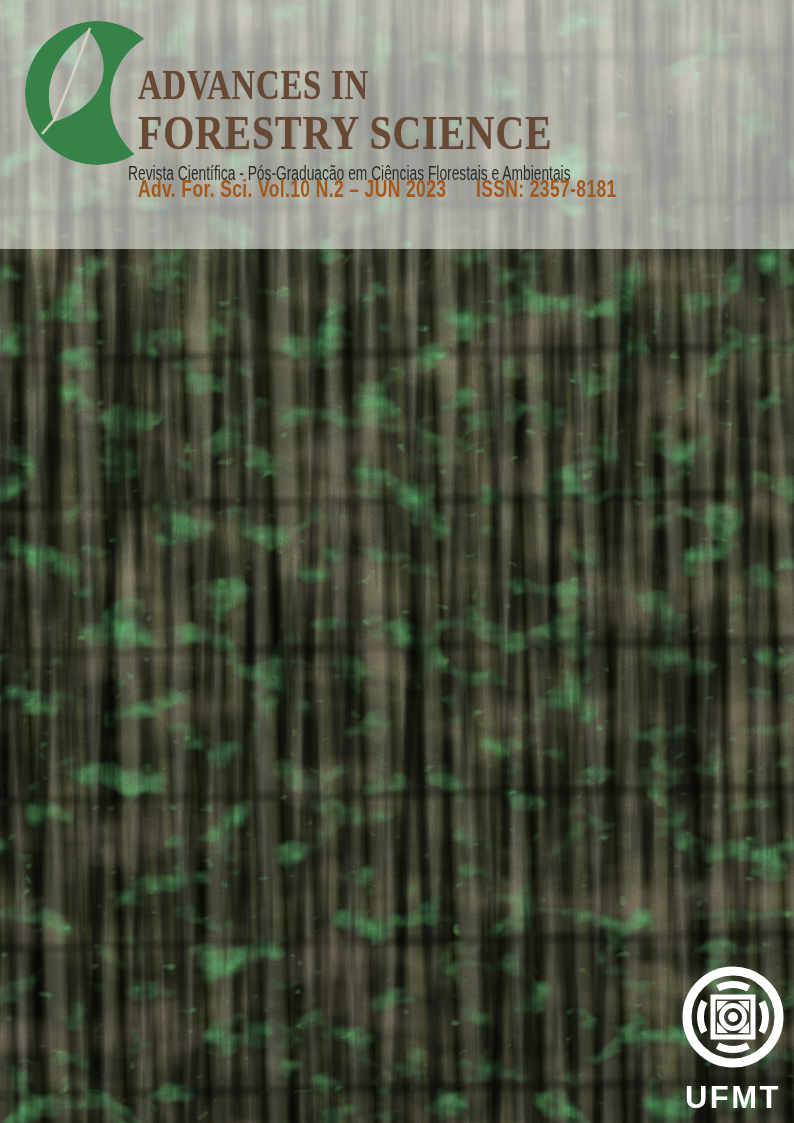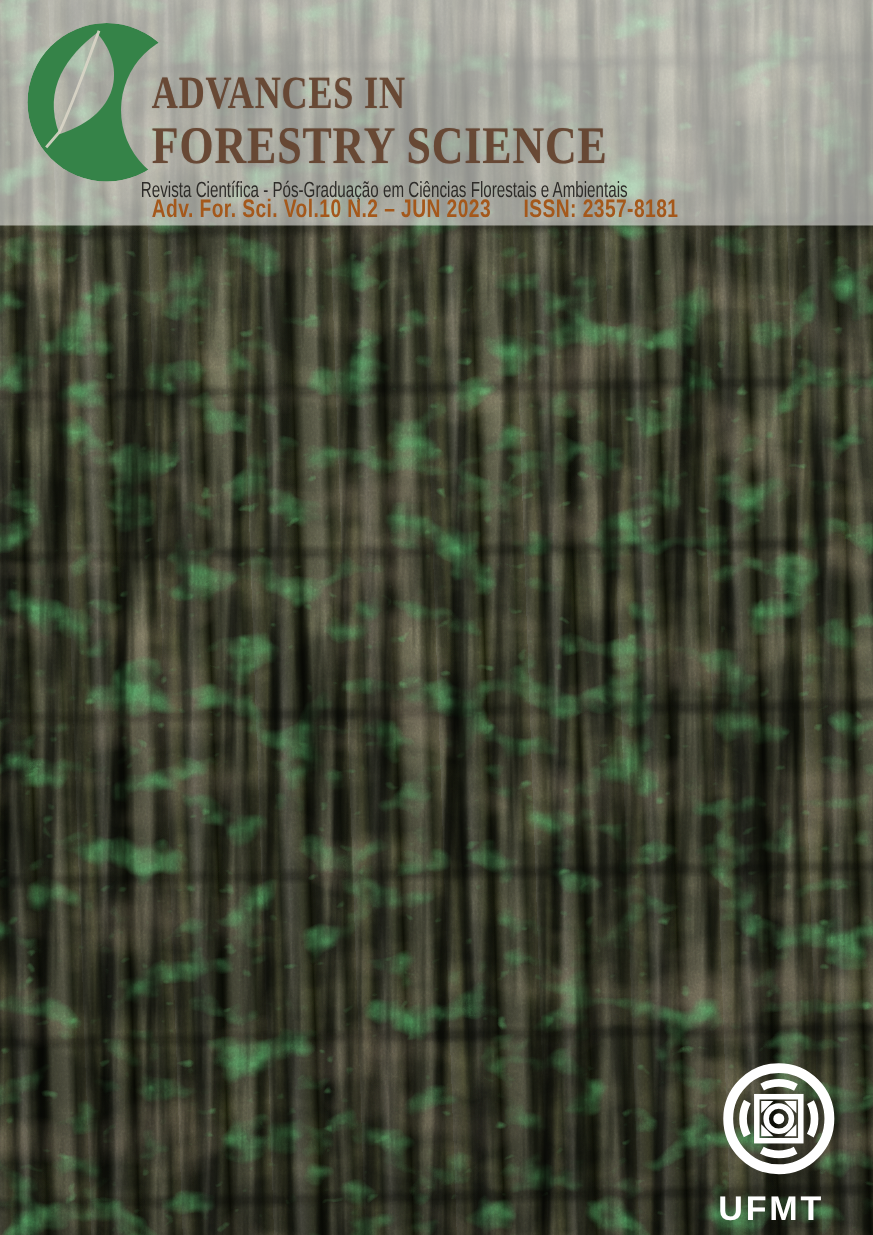--- a/index.html
+++ b/index.html
@@ -15,21 +15,21 @@
     background-image:
       linear-gradient(180deg, rgba(150,145,130,0.28) 0%, rgba(120,120,100,0.10) 14%, rgba(0,0,0,0.05) 40%, rgba(0,0,0,0.16) 75%, rgba(0,0,0,0.28) 100%),
       repeating-linear-gradient(92deg, rgba(0,0,0,0) 0px, rgba(0,0,0,0) 23px, rgba(6,8,3,0.62) 27px, rgba(6,8,3,0.62) 32px, rgba(0,0,0,0) 37px, rgba(0,0,0,0) 63px, rgba(10,12,6,0.55) 68px, rgba(10,12,6,0.55) 72px, rgba(0,0,0,0) 78px, rgba(0,0,0,0) 101px),
       repeating-linear-gradient(86deg, rgba(0,0,0,0) 0px, rgba(0,0,0,0) 40px, rgba(12,14,8,0.5) 45px, rgba(12,14,8,0.5) 50px, rgba(0,0,0,0) 56px, rgba(0,0,0,0) 131px),
       repeating-linear-gradient(179deg, rgba(0,0,0,0) 0px, rgba(0,0,0,0) 58px, rgba(0,0,0,0.30) 64px, rgba(0,0,0,0.30) 68px, rgba(0,0,0,0) 74px, rgba(0,0,0,0) 147px),
       repeating-linear-gradient(88deg, #525243 0px, #45462f 11px, #23261a 17px, #56564a 25px, #3b3e2b 37px, #101207 44px, #4b4c3b 53px, #5c5c4a 66px, #252819 74px, #474632 83px);
   }
   .bark svg{position:absolute;inset:0;width:100%;height:100%;}
   
   .masthead{
-    position:absolute;left:0;top:0;width:794px;height:205px;
+    position:absolute;left:0;top:0;width:794px;height:249px;
     background:rgba(253,253,251,0.55);
   }
   .leaf-logo{position:absolute;left:22px;top:16px;}
   .mast-text{position:absolute;left:138px;top:64px;}
   .title-line{
     display:block;font-family:"Liberation Serif",serif;font-weight:700;
     color:rgba(102,69,49,0.92);line-height:1.0;white-space:nowrap;
     transform-origin:0 50%;letter-spacing:1px;
     text-shadow:0 0 1px rgba(80,50,35,0.5);
   }
@@ -39,21 +39,21 @@
     margin:5px 0 0 -10px;font-size:20px;font-weight:400;color:#2e2c29;
     white-space:nowrap;transform:scaleX(0.69);transform-origin:0 50%;
   }
   .edition-line{
     position:absolute;left:138px;top:176px;white-space:nowrap;
     font-weight:700;font-size:23px;color:#a4581b;letter-spacing:0.5px;
     transform:scaleX(0.76);transform-origin:0 50%;
   }
   .edition-line .issn{margin-left:32px;}
   
-  .publisher{position:absolute;left:653px;top:962px;width:120px;text-align:left;}
+  .publisher{position:absolute;left:673px;top:962px;width:120px;text-align:center;}
   .ufmt-label{
     margin-top:6px;color:#ffffff;font-weight:700;font-size:31px;
     letter-spacing:2.5px;line-height:1;
   }
 </style>
 </head>
 <body>
 
 <div class="cover">
 

